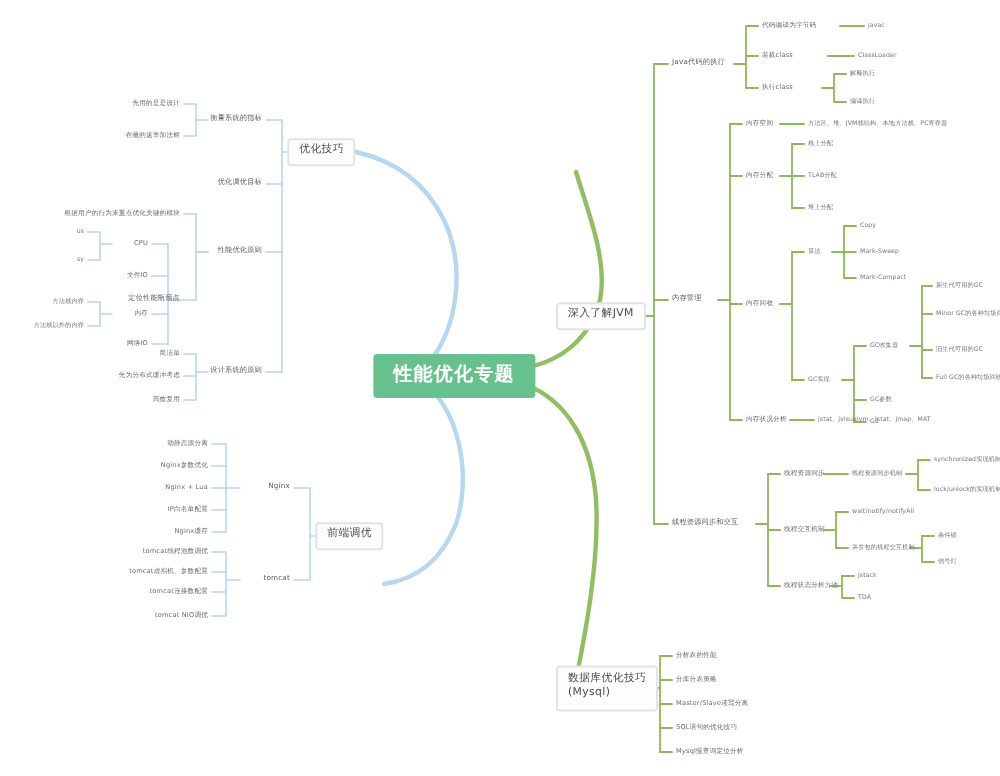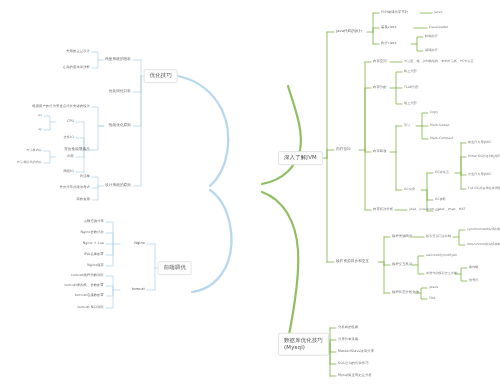--- a/index.html
+++ b/index.html
@@ -158,20 +158,21 @@
       <path d="M455 274 L 461 274 L 461 268 L 467 268 M461 274 L 461 281 L 467 281" stroke="#8cba5a" stroke-width="0.9"></path>
 
       <path d="M415 293 L 421 293 L 421 288 L 427 288 M421 293 L 421 299 L 427 299" stroke="#8cba5a" stroke-width="0.9"></path>
 
       <path d="M322 344 L 330 344" stroke="#8cba5a" stroke-width="0.9"></path>
       <path d="M330 344 L 330 328 M330 344 L 330 340 M330 344 L 330 352 M330 344 L 330 364 M330 344 L 330 376" stroke="#8cba5a" stroke-width="0.9"></path>
       <path d="M330 328 L 336 328 M330 340 L 336 340 M330 352 L 336 352 M330 364 L 336 364 M330 376 L 336 376" stroke="#8cba5a" stroke-width="0.9"></path>
     </g>
   </svg>
 
+  <div class="node root" style="left:227px;top:188px;">性能优化专题</div>
 
   <div class="node lvl1 anchor-right" style="left:178px;top:76px;">优化技巧</div>
 
   <div class="node lvl1 anchor-right" style="left:192px;top:268px;">前端调优</div>
 
   <div class="node lvl1 anchor-left" style="left:278px;top:158px;">深入了解JVM</div>
 
   <div class="node lvl1 multiline anchor-left" style="left:278px;top:344px;">数据库优化技巧
 (Mysql)</div>
 

